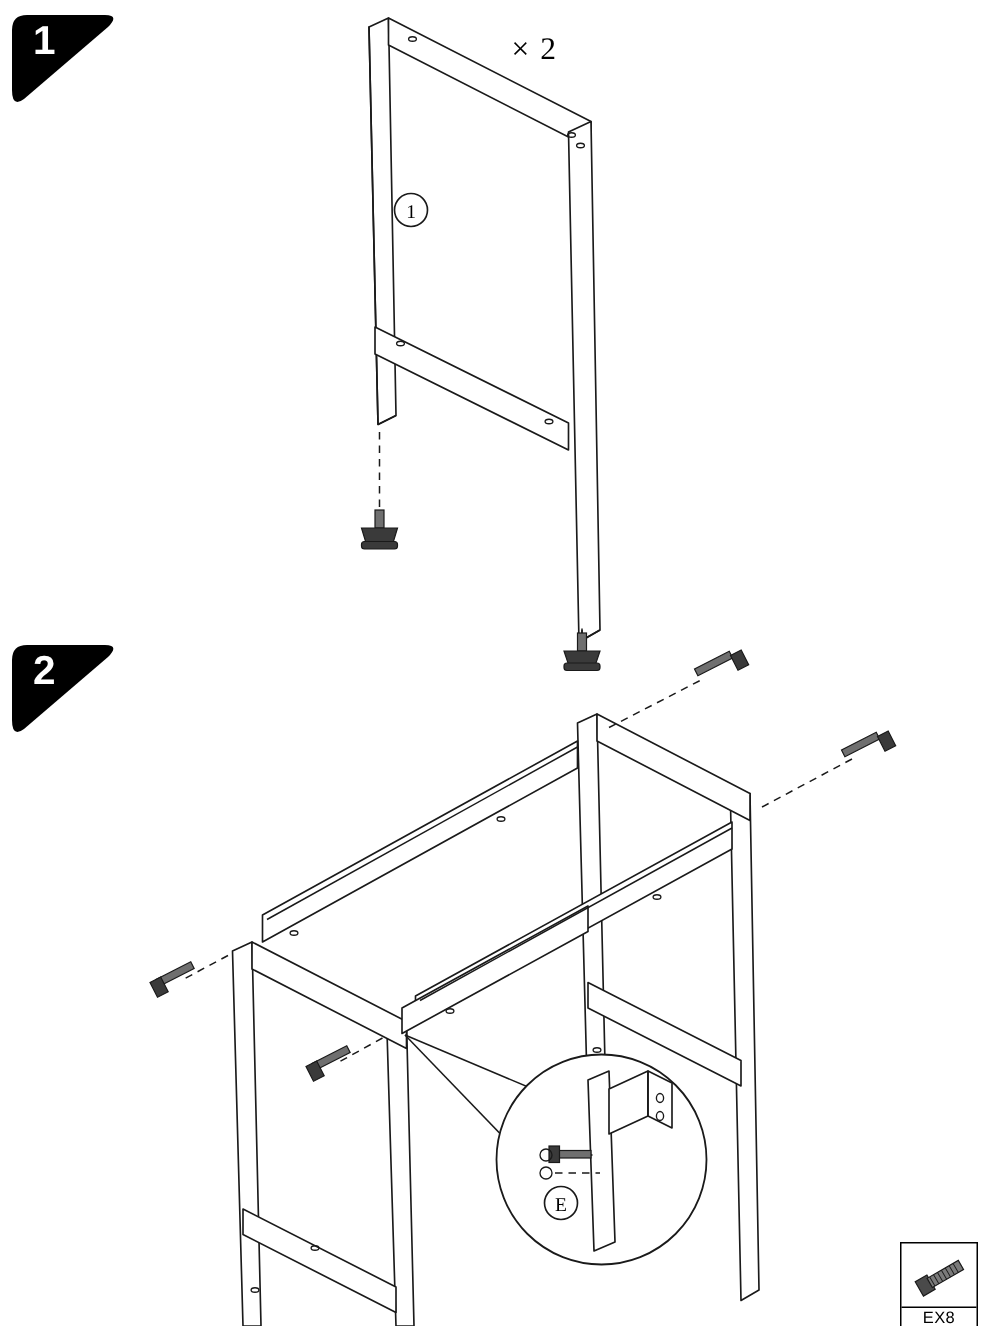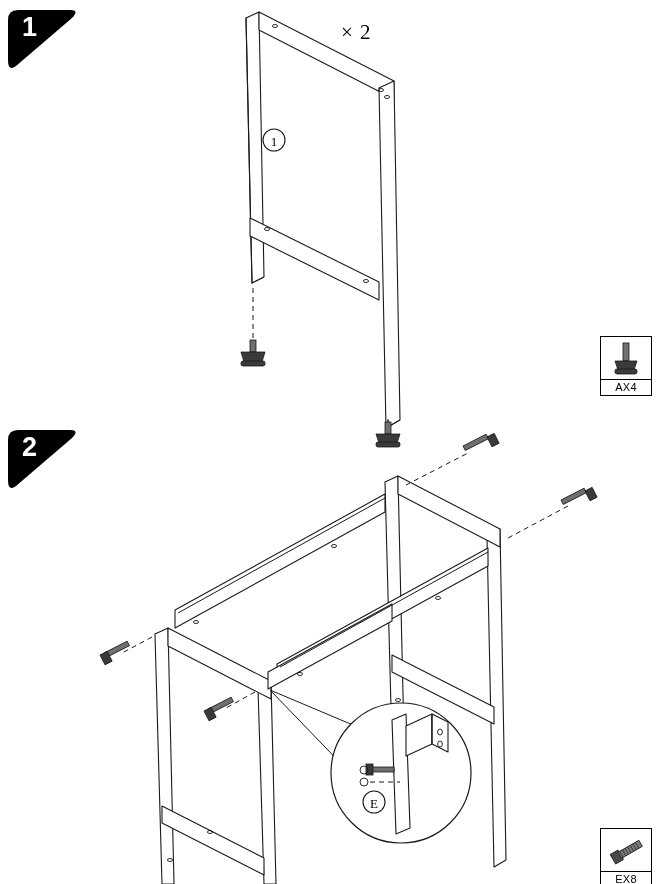--- a/index.html
+++ b/index.html
@@ -272,30 +272,20 @@
         <circle class="hole" cx="364" cy="782" r="4"></circle>
         <path class="dash" d="M370 782 L400 782"></path>
         <rect class="screw-body" x="372" y="779" width="22" height="5" opacity="0"></rect>
 
         <circle class="lbl-circ" cx="374" cy="802" r="11"></circle>
         <text class="lbl-text" x="374" y="803">E</text>
       </g>
     </g>
   </svg>
 
-  <div class="part-box" id="part-ax4">
-    <div class="art">
-      <svg width="30" height="36" viewBox="0 0 30 36" aria-hidden="true">
-        <rect x="12" y="3" width="6" height="18" fill="#6f6f6f" stroke="#1a1a1a" stroke-width=".8"></rect>
-        <path d="M4 21 L26 21 L23 30 L7 30 Z" fill="#3a3a3a" stroke="#1a1a1a" stroke-width=".8"></path>
-        <rect x="4" y="29" width="22" height="5" rx="2" fill="#3a3a3a" stroke="#1a1a1a" stroke-width=".8"></rect>
-      </svg>
-    </div>
-    <div class="code">AX4</div>
-  </div>
 
   <div class="part-box" id="part-ex8">
     <div class="art">
       <svg width="40" height="32" viewBox="0 0 40 32" aria-hidden="true">
         <g transform="rotate(-30 20 16)">
           <rect x="4" y="12" width="9" height="11" fill="#4a4a4a" stroke="#1a1a1a" stroke-width=".8"></rect>
           <rect x="12" y="14" width="24" height="7" fill="#7a7a7a" stroke="#1a1a1a" stroke-width=".8"></rect>
           <path d="M14 14 L14 21 M17 14 L17 21 M20 14 L20 21 M23 14 L23 21 M26 14 L26 21 M29 14 L29 21 M32 14 L32 21" stroke="#1a1a1a" stroke-width=".6" fill="none"></path>
         </g>
       </svg>

